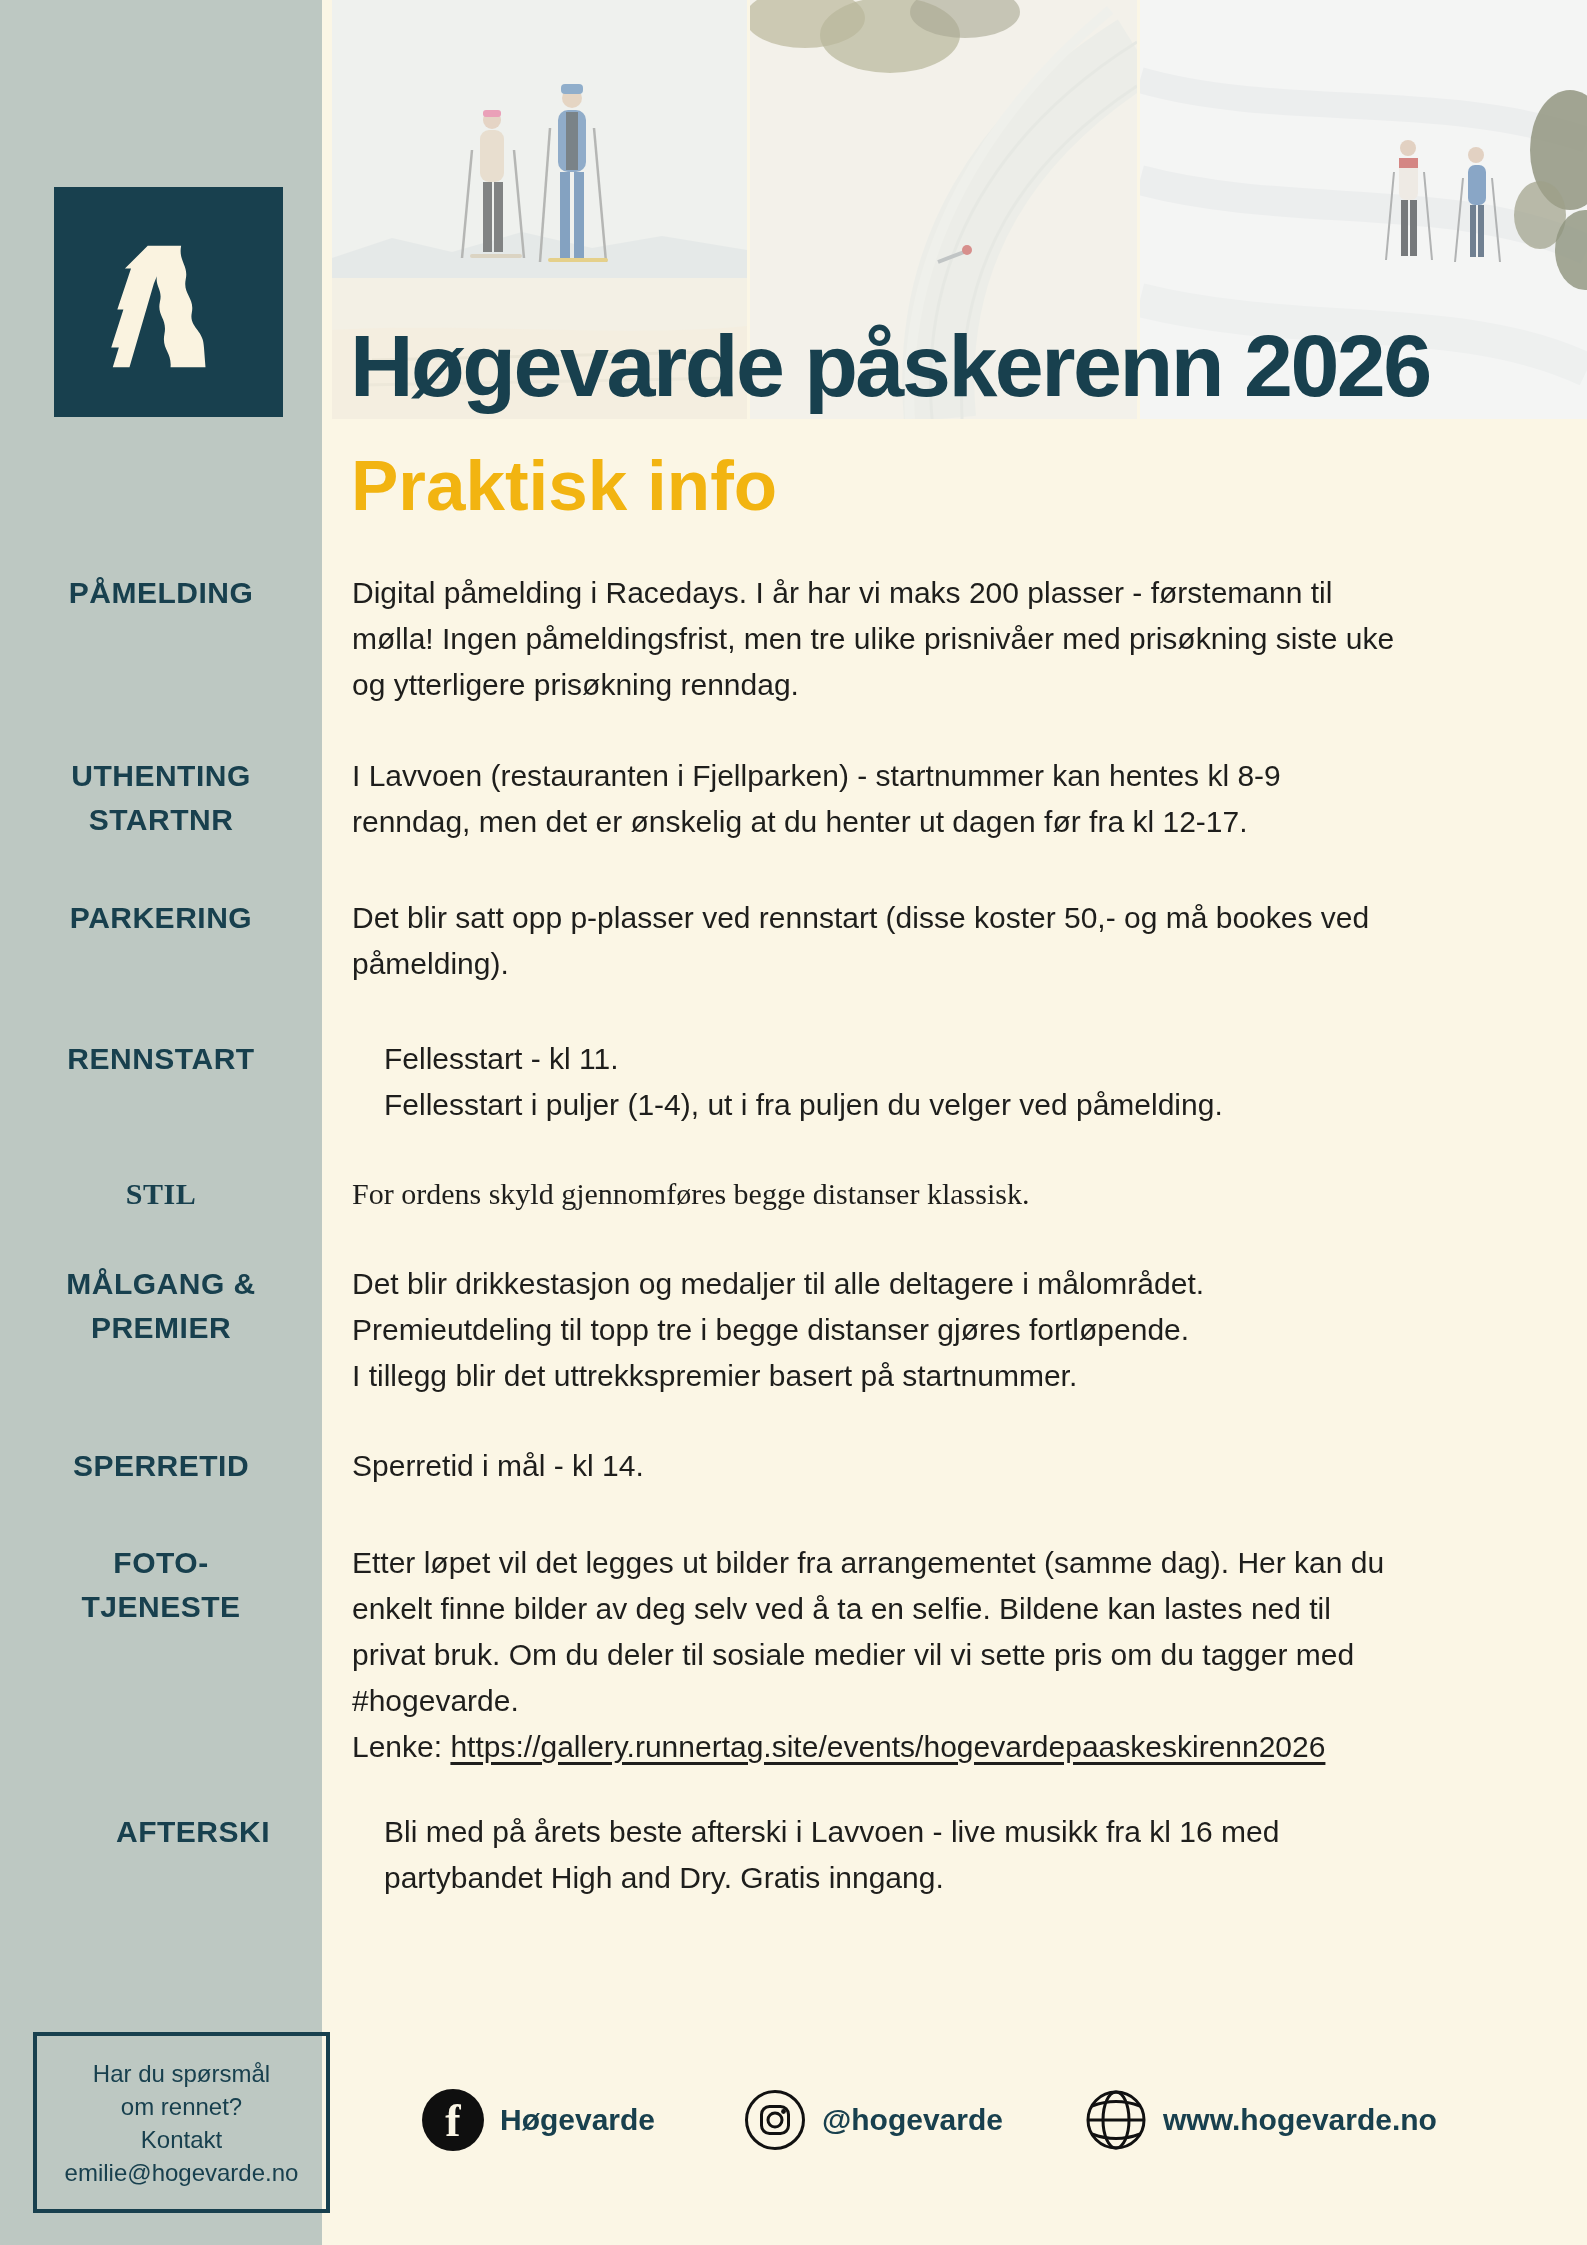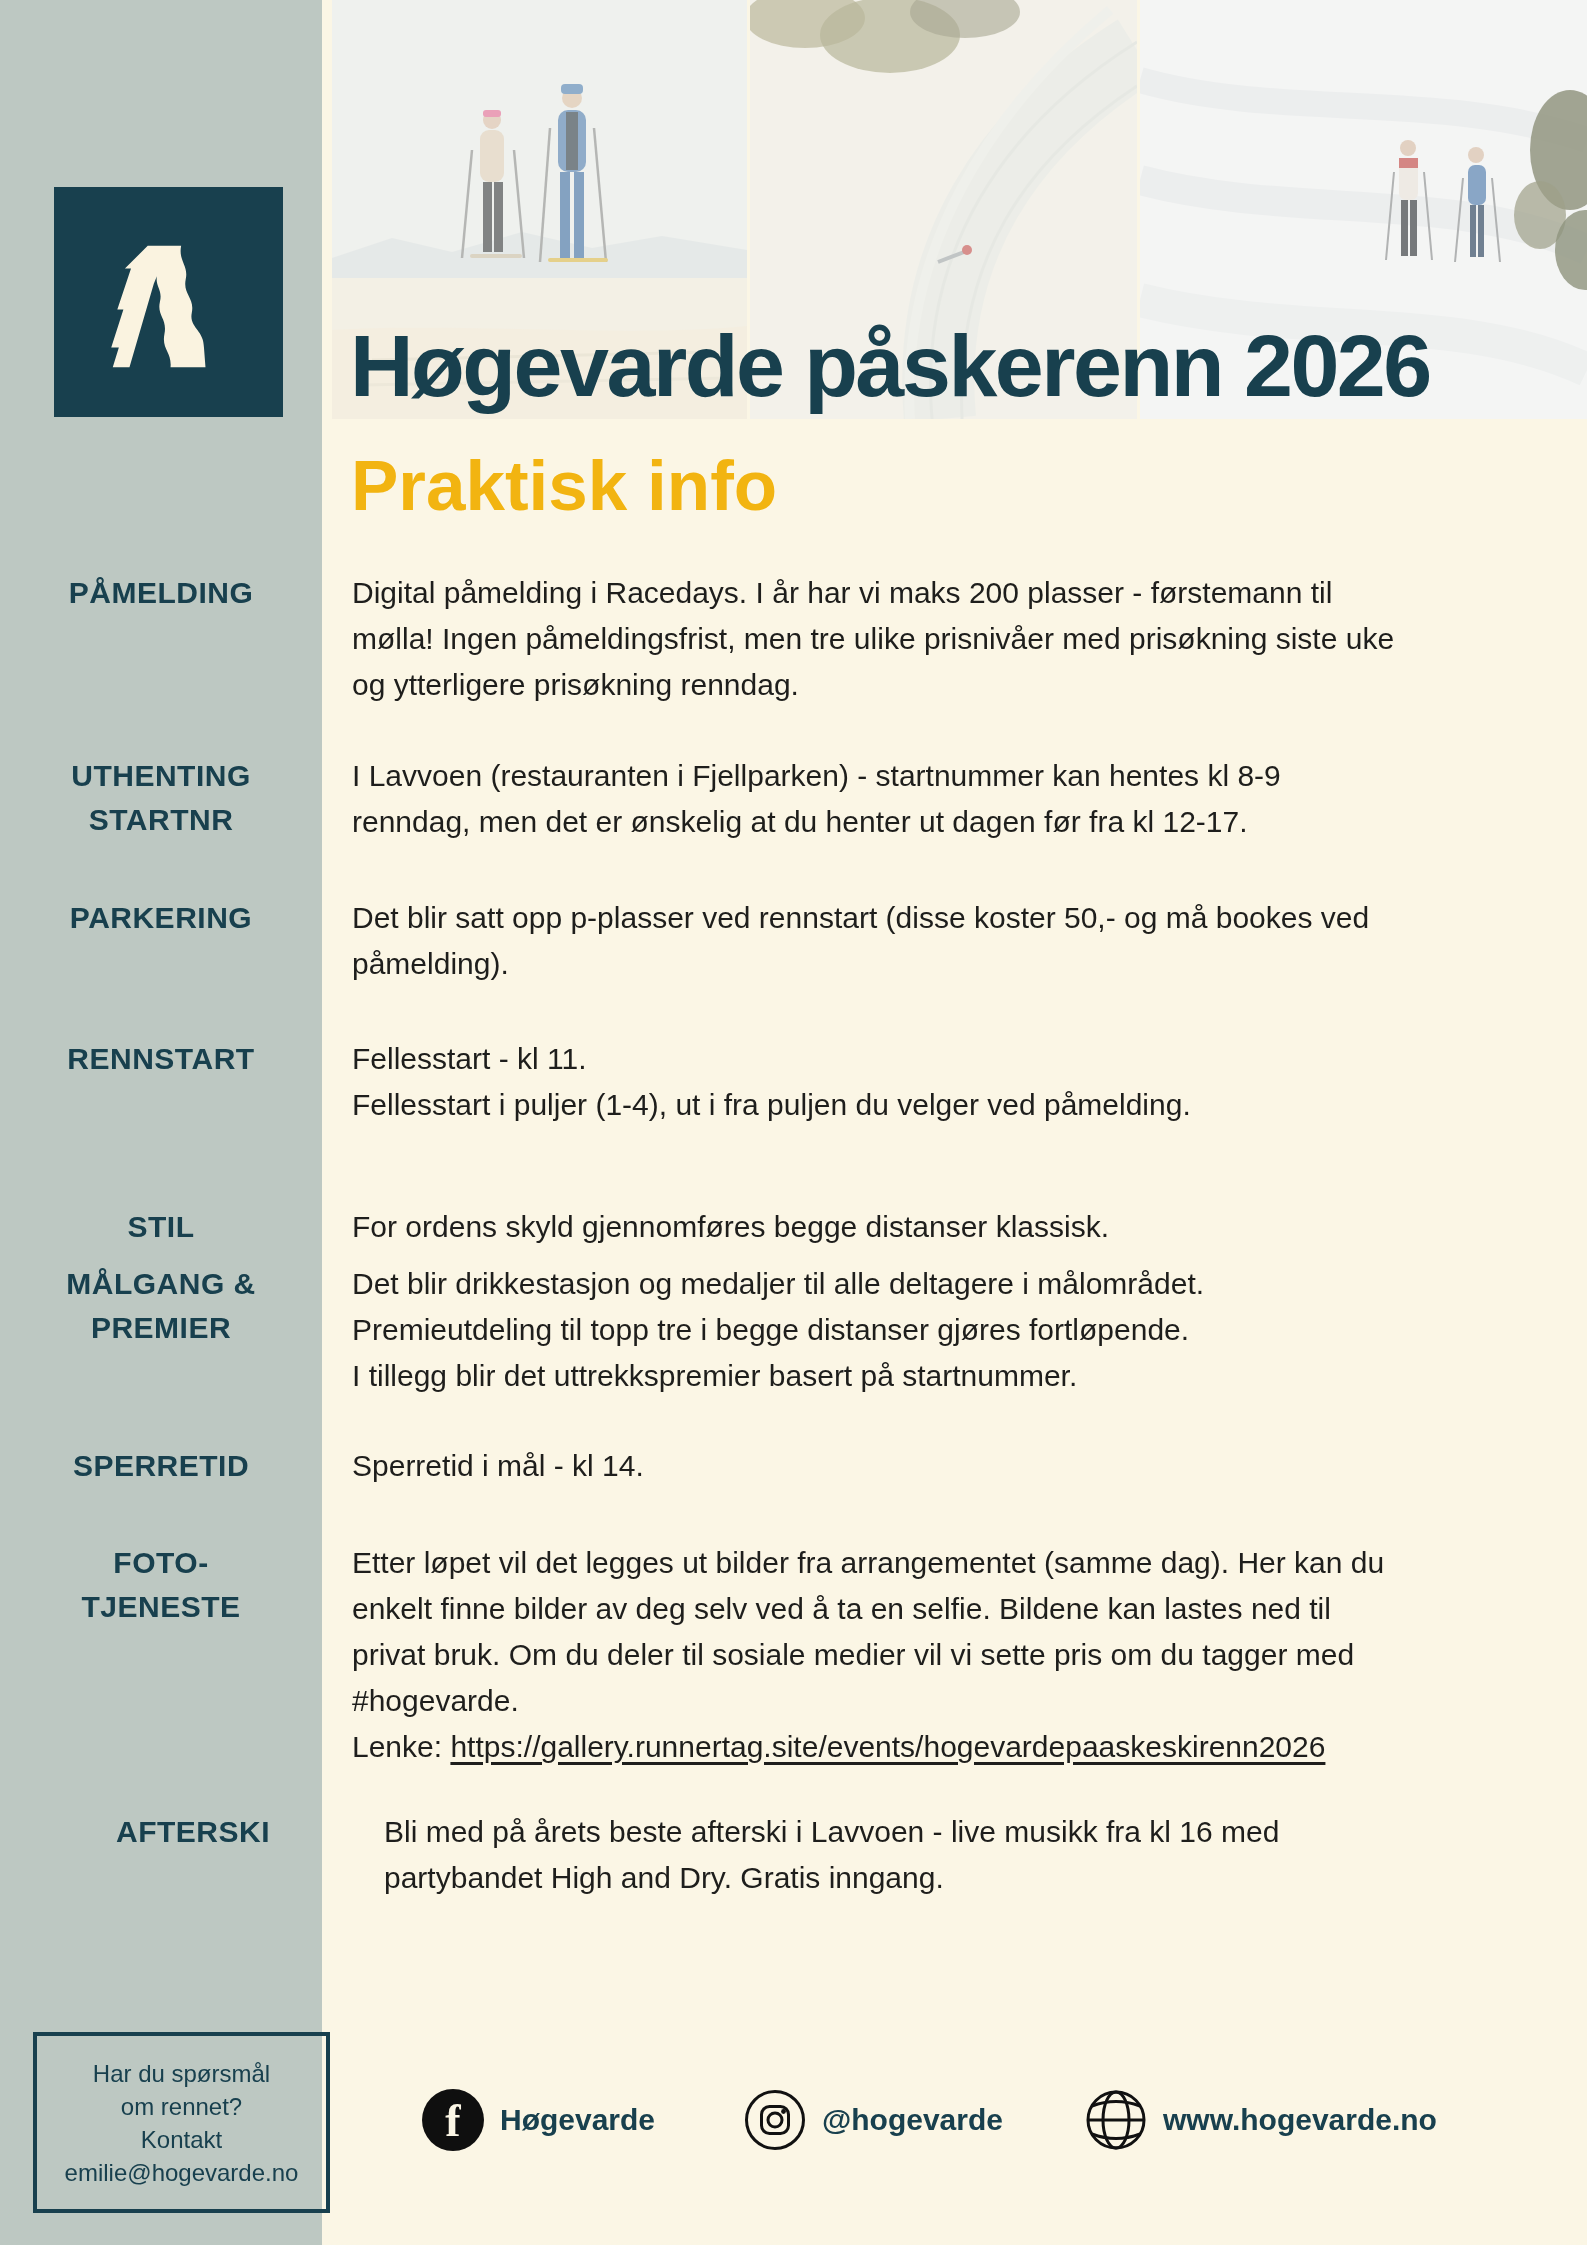--- a/index.html
+++ b/index.html
@@ -171,31 +171,31 @@
   <div class="row" style="top:895px;">
     <div class="lbl">
       <div>PARKERING</div>
     </div>
     <div class="txt">
       <div class="line">Det blir satt opp p-plasser ved rennstart (disse koster 50,- og må bookes ved</div>
       <div class="line">påmelding).</div>
     </div>
   </div>
 
-  <div class="row" style="top:1036px;">
+  <div class="row" style="top:1036px;gap:32px;">
     <div class="lbl">
       <div>RENNSTART</div>
     </div>
     <div class="txt">
       <div class="line">Fellesstart - kl 11.</div>
       <div class="line">Fellesstart i puljer (1-4), ut i fra puljen du velger ved påmelding.</div>
     </div>
   </div>
 
-  <div class="row" style="top:1204px;">
+  <div class="row" style="top:1171px;font-family:Liberation Serif, serif;">
     <div class="lbl">
       <div>STIL</div>
     </div>
     <div class="txt">
       <div class="line">For ordens skyld gjennomføres begge distanser klassisk.</div>
     </div>
   </div>
 
   <div class="row" style="top:1261px;">
     <div class="lbl">

